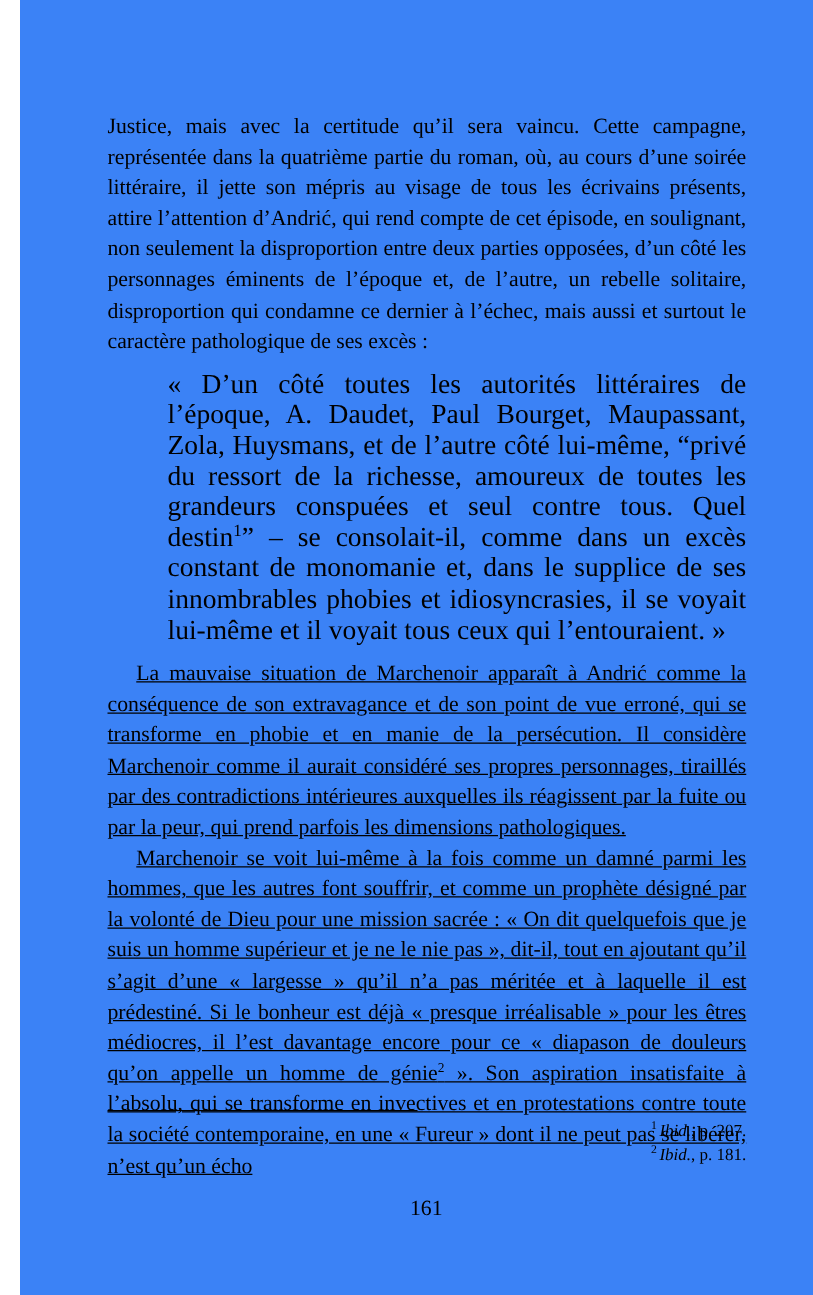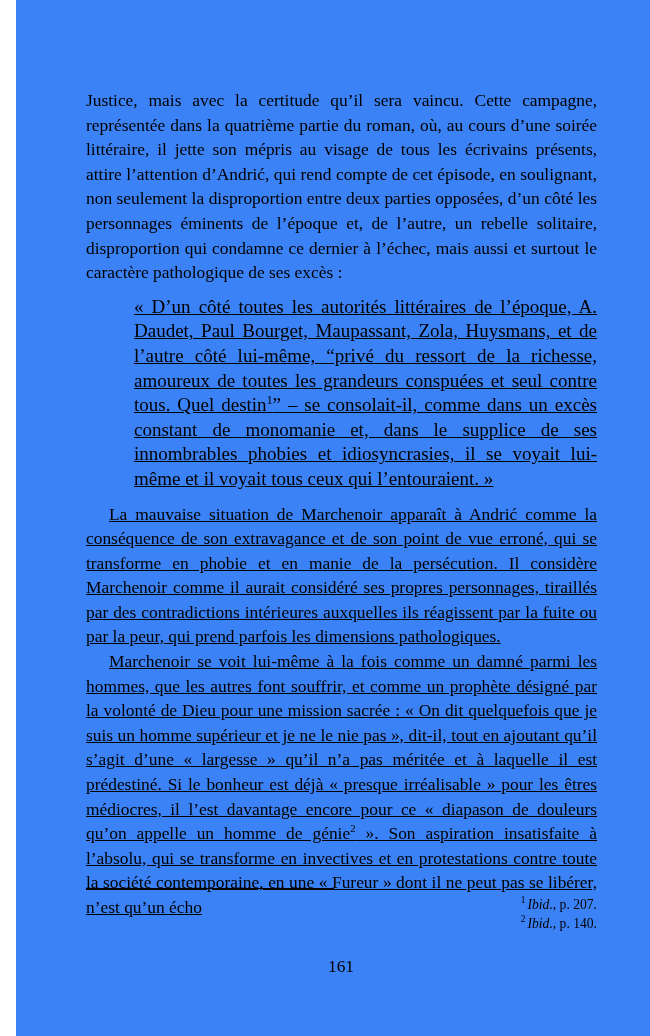--- a/index.html
+++ b/index.html
@@ -39,24 +39,23 @@
     hyphens: none;
     -webkit-hyphens: none;
   }
   p.body-par.indented {
     text-indent: 23px;
     text-decoration: underline;
   }
   .blockquote {
     margin: 0;
     padding: 0 0 0 48px;
-    font-size: 19px;
+    font-size: 22px;
     line-height: 24.6px;
     text-align: justify;
-    text-decoration: underline;
   }
   .blockquote p {
     margin: 0;
     text-align: justify;
   }
   .q-gap-top { height: 10px; }
   .q-gap-bottom { height: 10px; }
   sup {
     font-size: 0.62em;
     vertical-align: super;
@@ -121,18 +120,18 @@
 
     <p class="body-par indented"><span>Marchenoir se voit lui-même à la fois comme un damné parmi les hommes, que les autres font souffrir, et comme un prophète désigné par la volonté de Dieu pour une mission sacrée : « On dit quelquefois que je suis un homme supérieur et je ne le nie pas », dit-il, tout en ajoutant qu’il s’agit d’une « largesse » qu’il n’a pas méritée et à laquelle il est prédestiné. Si le bonheur est déjà « presque irréalisable » pour les êtres médiocres, il l’est davantage encore pour ce « diapason de douleurs qu’on appelle un homme de génie</span><sup>2</sup><span> ». Son aspiration insatisfaite à l’absolu, qui se transforme en invectives et en protestations contre toute la société contemporaine, en une « Fureur » dont il ne peut pas se libérer, n’est qu’un écho</span></p>
 
   </div>
 
   <div class="footnote-area">
     <div class="footnote-rule"></div>
 
     <p class="footnote"><span class="fn-num">1</span><i>Ibid.</i><span>, p. 207.</span></p>
 
-    <p class="footnote"><span class="fn-num">2</span><i>Ibid.</i><span>, p. 140.</span></p>
+    <p class="footnote"><span class="fn-num">2</span><i>Ibid.</i><span>, p. 181.</span></p>
   </div>
 
   <div class="page-number">161</div>
 
 </div>
 
 </body></html>

